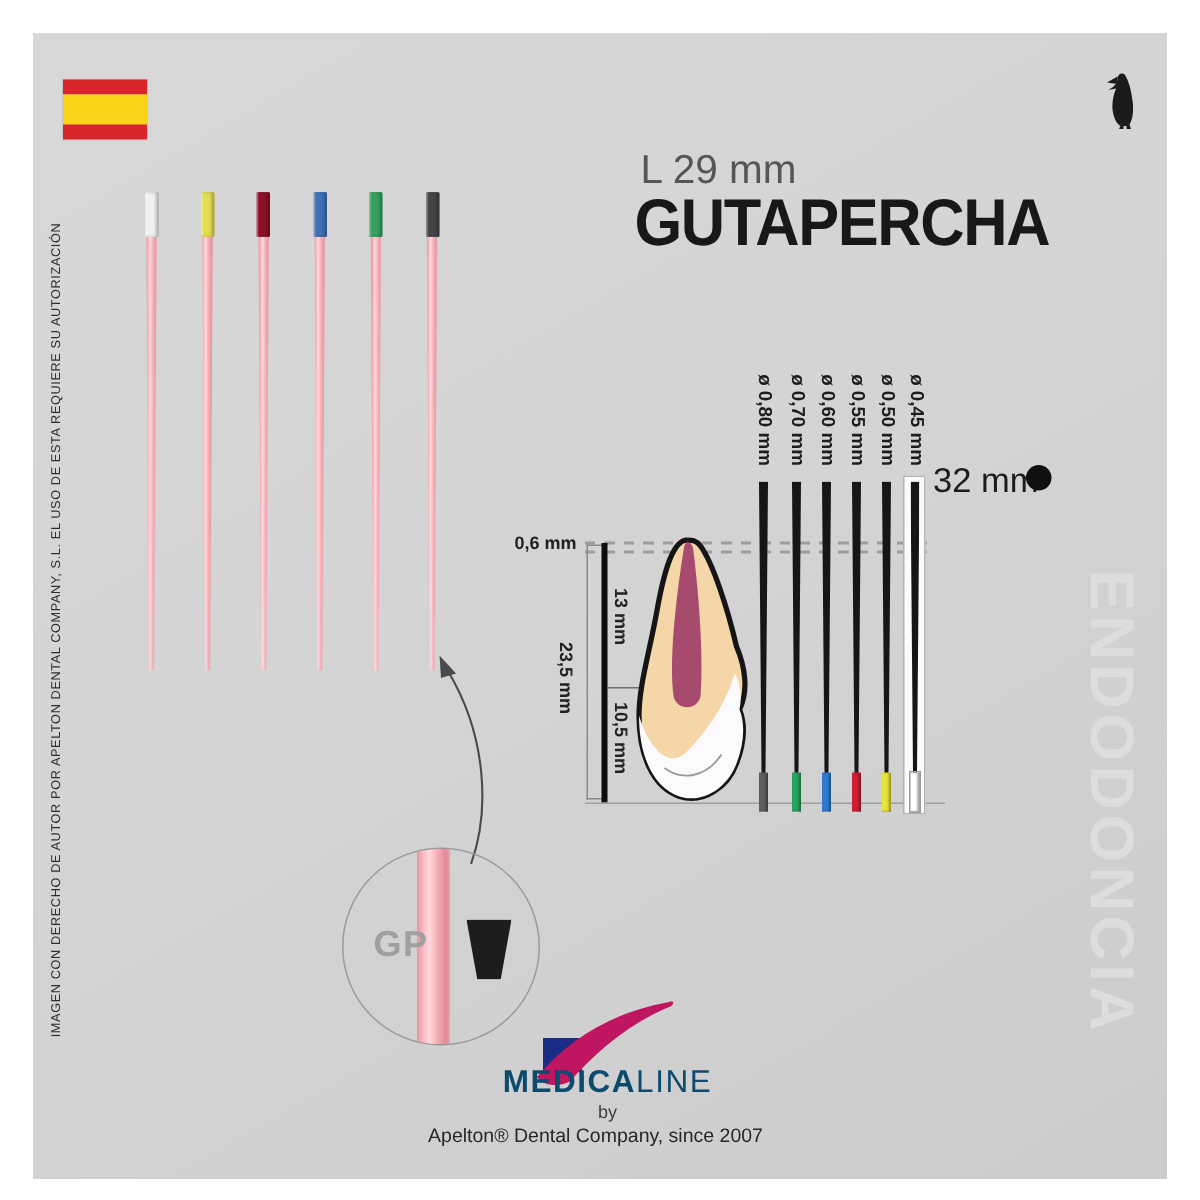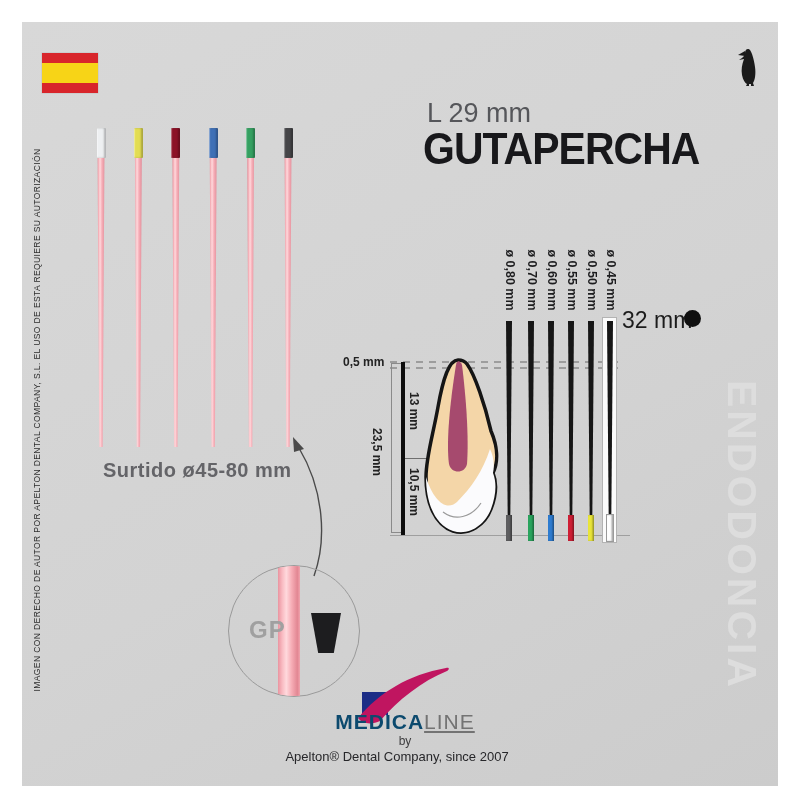--- a/index.html
+++ b/index.html
@@ -96,34 +96,33 @@
       <div class="gp-shaft" style="left: 134.4px; top: 158px; height: 289px;"></div>
       <div class="gp-cap" style="left: 171.3px; top: 128px; background: rgb(140, 17, 38);"></div>
       <div class="gp-shaft" style="left: 171.8px; top: 158px; height: 289px;"></div>
       <div class="gp-cap" style="left: 208.7px; top: 128px; background: rgb(63, 112, 182);"></div>
       <div class="gp-shaft" style="left: 209.2px; top: 158px; height: 289px;"></div>
       <div class="gp-cap" style="left: 246.1px; top: 128px; background: rgb(53, 160, 97);"></div>
       <div class="gp-shaft" style="left: 246.6px; top: 158px; height: 289px;"></div>
       <div class="gp-cap" style="left: 283.5px; top: 128px; background: rgb(69, 69, 72);"></div>
       <div class="gp-shaft" style="left: 284px; top: 158px; height: 289px;"></div>
     </div>
-  <div id="surtido" class="abs">Surtido  ø45-80 mm</div>
 
   <svg class="abs" style="left:278px;top:432px;" width="62" height="146" viewBox="0 0 62 146">
     <path d="M36,144 C49,108 46,58 21,16" stroke="#4a4a4a" stroke-width="1.4" fill="none"></path>
     <polygon points="15,5 26,17 16,20" fill="#4a4a4a"></polygon>
   </svg>
 
   <div id="mag-circle" class="abs">
     <div id="mag-rod"></div>
     <div id="mag-gp">GP</div>
     <div id="mag-trap"></div>
   </div>
 
-  <div id="apex-label" class="abs meas">0,5 mm</div>
+  <div id="apex-label" class="abs meas">0,6 mm</div>
   <div class="dash-row" style="top:361px;"></div>
   <div class="dash-row" style="top:367px;"></div>
   <div id="bracket-v" class="abs"></div>
   <div id="bracket-t" class="abs"></div>
   <div id="bracket-b" class="abs"></div>
   <div id="scale-bar" class="abs"></div>
   <div id="mid-tick" class="abs"></div>
   <div id="baseline" class="abs"></div>
   <div class="vlabel meas" style="left:377px;top:452px;">23,5 mm</div>
   <div class="vlabel meas" style="left:414px;top:411px;">13 mm</div>
@@ -164,17 +163,17 @@
       <div class="size-label" style="left: 611px; top: 280px;">ø 0,45 mm</div>
     </div>
   <div id="len29" class="abs">32 mm</div>
   <div id="len29-dot" class="abs"></div>
 
   <svg class="abs" style="left:350px;top:666px;" width="120" height="58" viewBox="0 0 120 58">
     <path id="logo-flag" d="M12,26 L38,26 L38,50 L25,42 L12,50 Z" fill="#1b2c86"></path>
     <path id="logo-swoosh" d="M8,52 C30,26 58,9 96,2 C99,1 100,3 97,5 C72,15 48,34 30,55 C22,59 12,58 8,52 Z" fill="#c01560"></path>
   </svg>
   <div id="brand" class="abs">
-    <span class="bold" id="brand-bold" style="color: #0c4a6e;">MEDICA</span><span class="light" id="brand-light" style="color: #737373; text-decoration: underline;">LINE</span>
+    <span class="bold" id="brand-bold" style="color: #0c4a6e;">MEDICA</span><span class="light" id="brand-light" style="color: #0c4a6e;">LINE</span>
   </div>
   <div id="logo-by" class="abs">by</div>
   <div id="logo-co" class="abs">Apelton® Dental Company,  since 2007</div>
 </div>
 
 </body></html>

